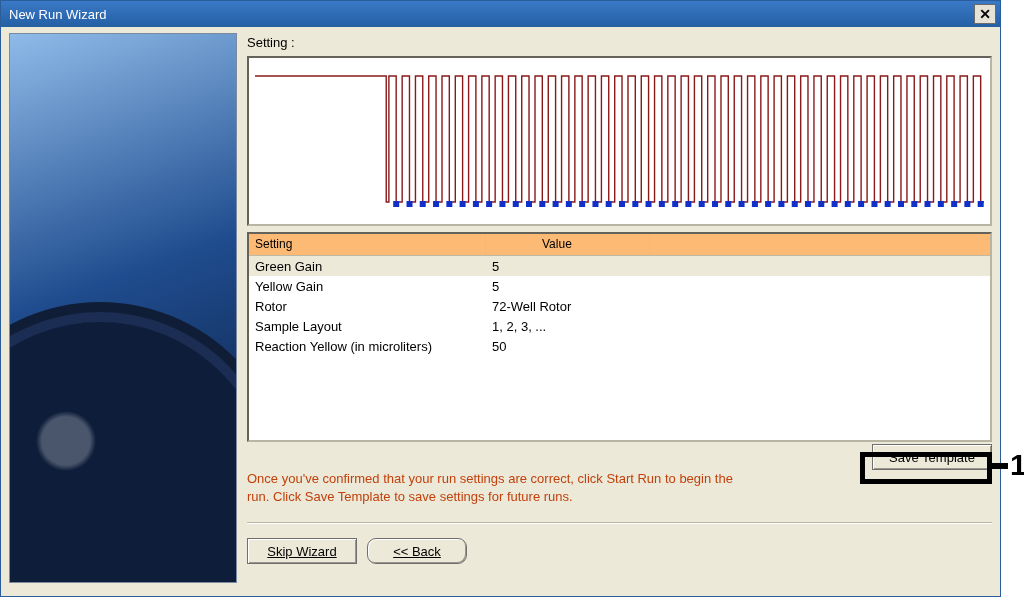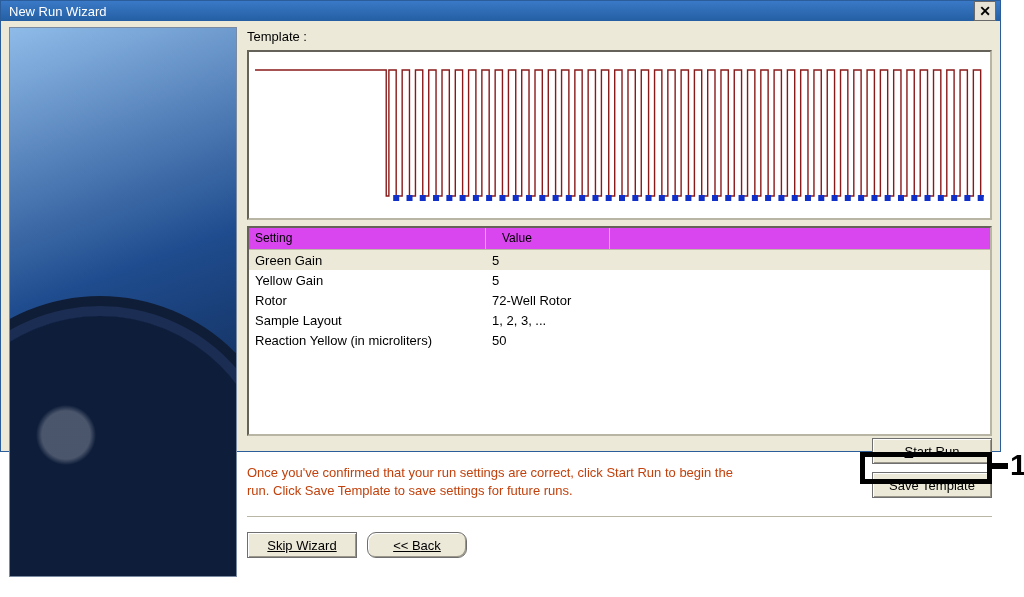--- a/index.html
+++ b/index.html
@@ -11,21 +11,21 @@
     background: #fff;
     width: 1024px;
     height: 597px;
     overflow: hidden;
     position: relative;
   }
   .window {
     position: absolute;
     left: 0; top: 0;
     width: 1001px;
-    height: 452px;
+    height: 597px;
     border: 1px solid #2a5d9a;
     background: #ece9d8;
     display: flex;
     flex-direction: column;
   }
   .titlebar {
     height: 26px;
     background: linear-gradient(to bottom, #3a79c7, #245fa3);
     color: #fff;
     display: flex;
@@ -87,23 +87,24 @@
   .chart-svg { width: 100%; height: 100%; display: block; }
   .table-panel {
     border: 2px inset #b8b5a4;
     background: #fff;
     height: 210px;
     display: flex;
     flex-direction: column;
   }
   .table-header {
     display: flex;
-    background: #d946ef;
+    background: #fdba74;
     border-bottom: 1px solid #bdbaa8;
     height: 22px;
+    gap: 40px;
   }
   .th {
     padding: 3px 6px;
     border-right: 1px solid #c7c4b3;
     font-size: 12px;
   }
   .th.setting { width: 237px; }
   .th.value { width: 114px; margin-left: 10px; }
   .th.rest { flex: 1; border-right: none; }
   .table-body { flex: 1; background: #fff; font-size: 13px; }
@@ -188,21 +189,21 @@
   <div class="titlebar">
     <span class="titlebar-text">New Run Wizard</span>
     <div class="close-btn">
       <span>✕</span>
     </div>
   </div>
   <div class="body">
     <div class="sidebar-img"></div>
     <div class="main">
 
-      <div class="section-label">Template :</div>
+      <div class="section-label">Setting :</div>
 
       <div class="chart-panel">
         <svg class="chart-svg" viewBox="0 0 740 166" preserveAspectRatio="none">
           <g id="chart-g">
               <path d="M 6 18 H 137.04 V 144 H 139.69315555555553 V 18 H 146.98933333333332 V 144 H 150.30577777777776 H 152.9589333333333 V 18 H 160.2551111111111 V 144 H 163.57155555555553 H 166.22471111111108 V 18 H 173.52088888888886 V 144 H 176.8373333333333 H 179.49048888888885 V 18 H 186.78666666666663 V 144 H 190.10311111111108 H 192.75626666666662 V 18 H 200.0524444444444 V 144 H 203.36888888888885 H 206.0220444444444 V 18 H 213.31822222222218 V 144 H 216.63466666666662 H 219.28782222222216 V 18 H 226.58399999999995 V 144 H 229.9004444444444 H 232.55359999999993 V 18 H 239.84977777777772 V 144 H 243.16622222222216 H 245.8193777777777 V 18 H 253.1155555555555 V 144 H 256.43199999999996 H 259.0851555555555 V 18 H 266.38133333333326 V 144 H 269.69777777777773 H 272.3509333333333 V 18 H 279.64711111111103 V 144 H 282.9635555555555 H 285.61671111111104 V 18 H 292.9128888888888 V 144 H 296.2293333333333 H 298.8824888888888 V 18 H 306.1786666666666 V 144 H 309.49511111111104 H 312.1482666666666 V 18 H 319.44444444444434 V 144 H 322.7608888888888 H 325.41404444444436 V 18 H 332.7102222222221 V 144 H 336.0266666666666 H 338.6798222222221 V 18 H 345.9759999999999 V 144 H 349.29244444444436 H 351.9455999999999 V 18 H 359.24177777777766 V 144 H 362.5582222222221 H 365.21137777777767 V 18 H 372.5075555555554 V 144 H 375.8239999999999 H 378.47715555555544 V 18 H 385.7733333333332 V 144 H 389.08977777777767 H 391.7429333333332 V 18 H 399.03911111111097 V 144 H 402.35555555555544 H 405.008711111111 V 18 H 412.30488888888874 V 144 H 415.6213333333332 H 418.27448888888875 V 18 H 425.5706666666665 V 144 H 428.887111111111 H 431.5402666666665 V 18 H 438.8364444444443 V 144 H 442.15288888888875 H 444.8060444444443 V 18 H 452.10222222222205 V 144 H 455.4186666666665 H 458.07182222222207 V 18 H 465.3679999999998 V 144 H 468.6844444444443 H 471.33759999999984 V 18 H 478.6337777777776 V 144 H 481.95022222222207 H 484.6033777777776 V 18 H 491.89955555555537 V 144 H 495.21599999999984 H 497.8691555555554 V 18 H 505.16533333333314 V 144 H 508.4817777777776 H 511.13493333333315 V 18 H 518.4311111111109 V 144 H 521.7475555555553 H 524.4007111111109 V 18 H 531.6968888888887 V 144 H 535.0133333333331 H 537.6664888888887 V 18 H 544.9626666666665 V 144 H 548.2791111111109 H 550.9322666666665 V 18 H 558.2284444444442 V 144 H 561.5448888888886 H 564.1980444444442 V 18 H 571.494222222222 V 144 H 574.8106666666664 H 577.463822222222 V 18 H 584.7599999999998 V 144 H 588.0764444444442 H 590.7295999999998 V 18 H 598.0257777777775 V 144 H 601.342222222222 H 603.9953777777775 V 18 H 611.2915555555553 V 144 H 614.6079999999997 H 617.2611555555553 V 18 H 624.5573333333331 V 144 H 627.8737777777775 H 630.5269333333331 V 18 H 637.8231111111108 V 144 H 641.1395555555553 H 643.7927111111109 V 18 H 651.0888888888886 V 144 H 654.405333333333 H 657.0584888888886 V 18 H 664.3546666666664 V 144 H 667.6711111111108 H 670.3242666666664 V 18 H 677.6204444444442 V 144 H 680.9368888888886 H 683.5900444444442 V 18 H 690.8862222222219 V 144 H 694.2026666666663 H 696.855822222222 V 18 H 704.1519999999997 V 144 H 707.4684444444441 H 710.1215999999997 V 18 H 717.4177777777775 V 144 H 720.7342222222219 H 723.3873777777775 V 18 H 730.6835555555552 V 144 H 733.9999999999997" fill="none" stroke="#8a1a1a" stroke-width="1.4"></path>
               <rect x="144.0" y="143.0" width="6" height="6" fill="#1030c8"></rect>
               <rect x="157.3" y="143.0" width="6" height="6" fill="#1030c8"></rect>
               <rect x="170.5" y="143.0" width="6" height="6" fill="#1030c8"></rect>
               <rect x="183.8" y="143.0" width="6" height="6" fill="#1030c8"></rect>
               <rect x="197.1" y="143.0" width="6" height="6" fill="#1030c8"></rect>
@@ -277,23 +278,20 @@
               <div class="td setting">Reaction Yellow (in microliters)</div>
               <div class="td value">50</div>
             </div>
           </div>
       </div>
 
       <div style="position:relative; height:62px;">
         <div class="info-text" style="position:absolute; left:0; top:18px;">Once you've confirmed that your run settings are correct, click Start Run to begin the run. Click Save Template to save settings for future runs.</div>
         <div class="right-col-abs">
           <button class="btn" style="min-width:120px;">
-            <span><u>S</u><span>tart Run</span></span>
-          </button>
-          <button class="btn" style="min-width:120px;">
             <span>Save Template</span>
           </button>
         </div>
       </div>
 
       <hr class="divider">
 
       <div class="bottom-row">
         <button class="btn" style="min-width:110px;">
           <span>Skip Wizard</span>

